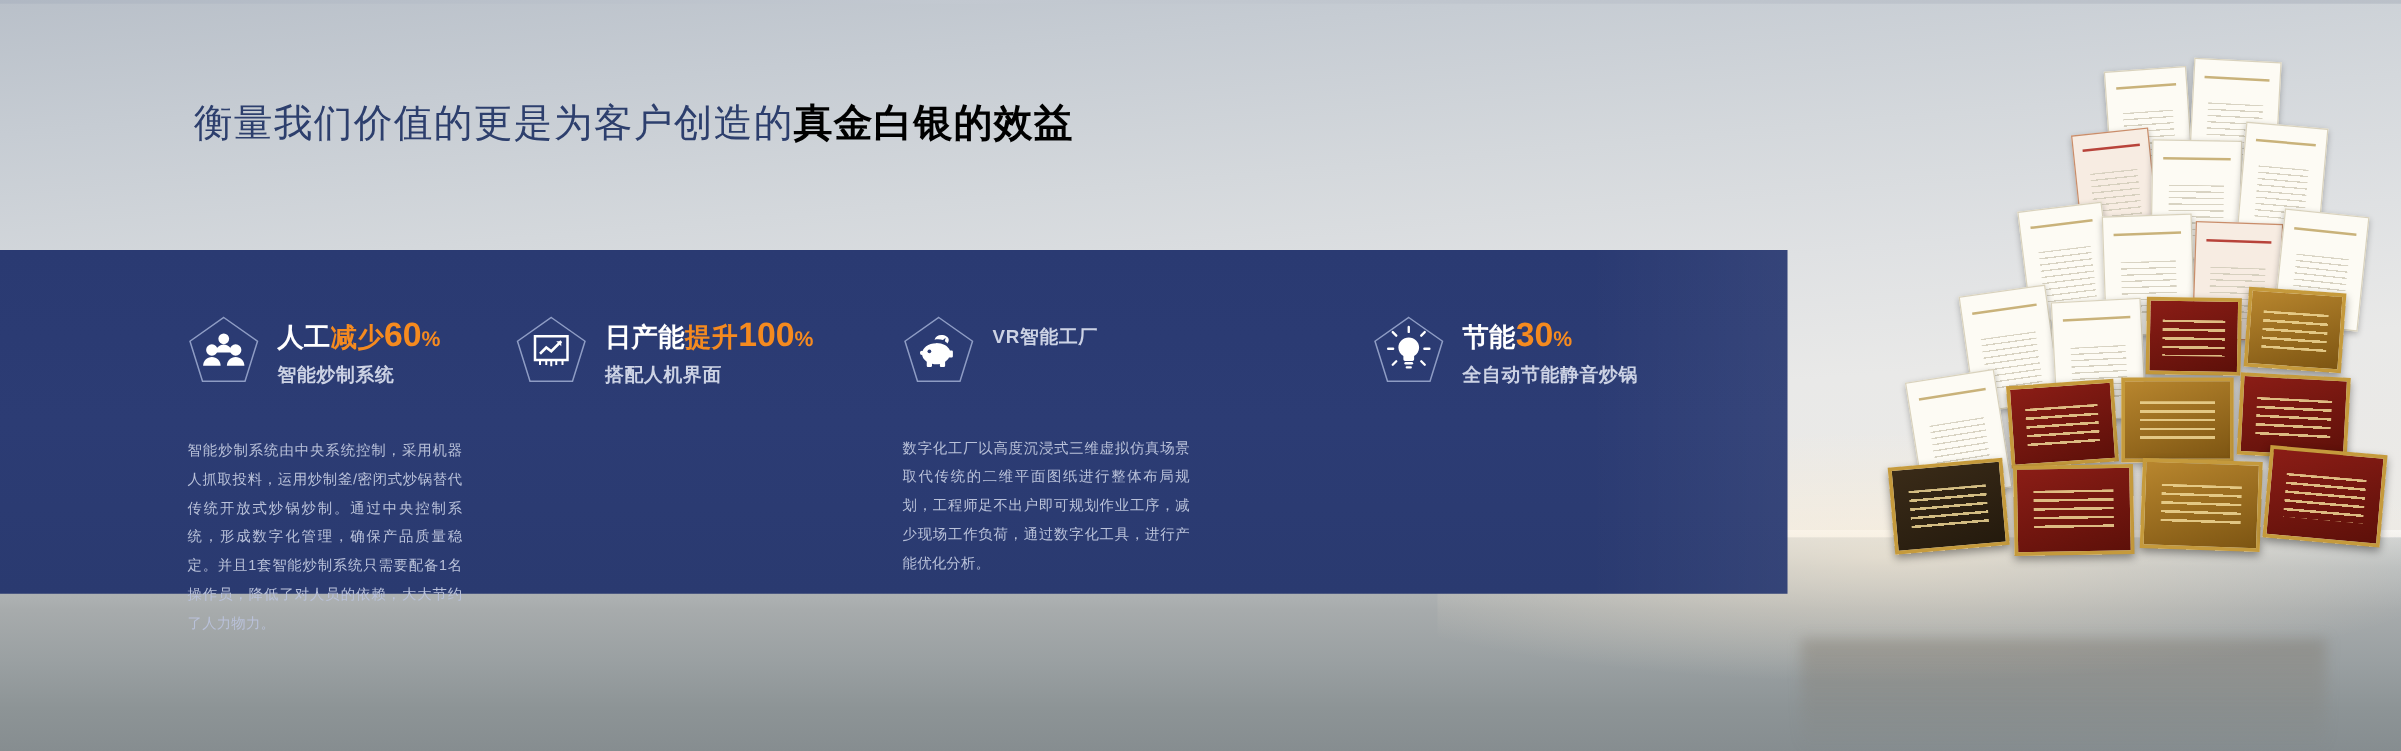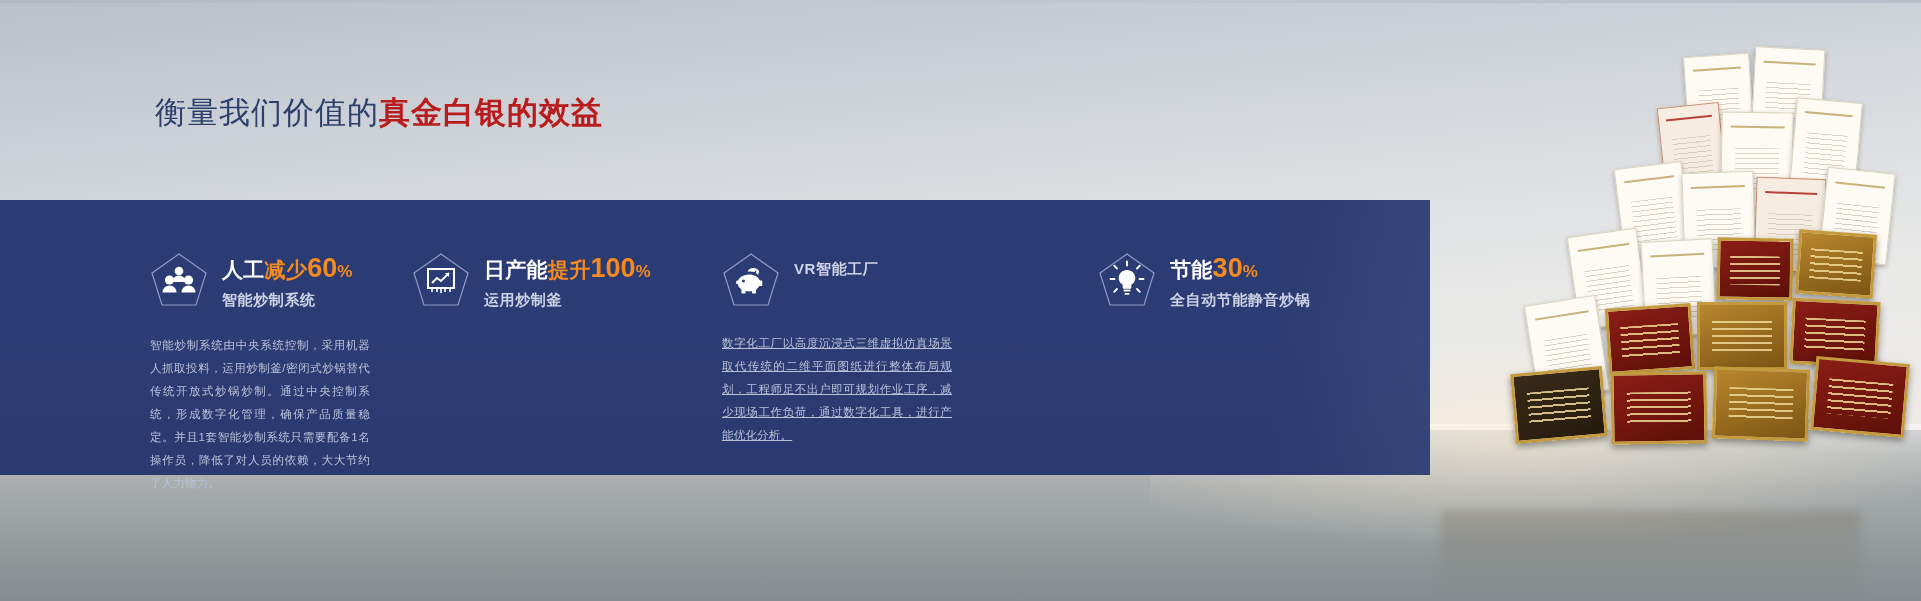--- a/index.html
+++ b/index.html
@@ -31,31 +31,31 @@
   }
   .bg-topline{
     position:absolute;left:0;top:0;width:1921px;height:3px;
     background:linear-gradient(90deg,#aeb6c2,#c3c9d1 40%,#b7bdc6);
     opacity:.85;
   }
 
   
   .headline{
     position:absolute;left:155px;top:78px;height:70px;
-    display:flex;align-items:center;white-space:nowrap;
+    display:flex;align-items:flex-start;white-space:nowrap;
   }
   .hl-reg{
     font-size:31px;color:#2d3f6d;letter-spacing:1px;font-weight:500;
   }
   .hl-big{
     font-size:62px;color:#283a68;font-weight:900;letter-spacing:-1px;
     padding:0 6px;line-height:1;
   }
   .hl-orange{
-    font-size:31px;color:#b91c1c;font-weight:900;letter-spacing:1px;
+    font-size:31px;color:#000000;font-weight:900;letter-spacing:1px;
   }
 
   
   .panel{
     position:absolute;left:0;top:200px;width:1430px;height:275px;
     background:linear-gradient(180deg,#2a3a72 0%,#2c3c74 50%,#2a3a70 100%);
   }
   .panel-sheen{
     position:absolute;right:0;top:0;width:160px;height:100%;
     background:linear-gradient(90deg,rgba(255,255,255,0),rgba(255,255,255,.05));
@@ -89,26 +89,26 @@
   .stat .o{color:#f58a1f;}
   .stat .num{font-size:27px;font-weight:900;color:#f58a1f;letter-spacing:0;}
   .stat .pct{font-size:17px;font-weight:900;color:#f58a1f;}
   .subtitle{
     font-size:15px;color:#ccd2e4;margin-top:7px;letter-spacing:.6px;
     white-space:nowrap;
     font-weight:bold;
   }
 
   .body-text{
-    margin-top:24px;font-size:11.5px;line-height:2.0;color:#b9c1d9;
+    margin-top:40px;font-size:11.5px;line-height:2.0;color:#b9c1d9;
     text-align:justify;letter-spacing:.2px;
   }
   .bw-1{width:220px;}
   .bw-2{width:205px;}
-  .bw-3{width:230px;text-decoration:underline;}
+  .bw-3{width:230px;}
   .bw-4{width:250px;}
 
   
   .certs{position:absolute;right:0;top:0;width:560px;height:601px;}
   .cert{
     position:absolute;box-sizing:border-box;
     background:#fdfbf4;border:1px solid #d9d2bd;
     box-shadow:0 2px 5px rgba(0,0,0,.28);
     overflow:hidden;
   }
@@ -172,20 +172,21 @@
     <div class="plaque" style="left:430px;top:300px;width:88px;height:66px;transform:rotate(3deg);"></div>
     <div class="plaque dark" style="left:152px;top:370px;width:92px;height:70px;transform:rotate(-5deg);"></div>
     <div class="plaque" style="left:250px;top:372px;width:96px;height:72px;transform:rotate(-1deg);"></div>
     <div class="plaque gold" style="left:352px;top:368px;width:96px;height:72px;transform:rotate(2deg);"></div>
     <div class="plaque" style="left:452px;top:360px;width:94px;height:74px;transform:rotate(5deg);"></div>
     <div class="cert-reflection"></div>
   </div>
 
   <div class="headline">
     <span class="hl-reg">衡量我们价值的</span>
+    <span class="hl-reg">更是为客户创造的</span>
     <span class="hl-orange">真金白银的效益</span>
   </div>
 
   <div class="panel">
     <div class="panel-sheen"></div>
     <div class="cols">
 
       <div class="col col-1">
         <div class="col-head">
           <span class="pent">
@@ -221,21 +222,21 @@
                 <line x1="20" y1="36" x2="20" y2="40"></line>
                 <line x1="25" y1="36" x2="25" y2="40"></line>
                 <line x1="29" y1="36" x2="29" y2="41"></line>
                 <line x1="33" y1="36" x2="33" y2="40"></line>
                 <line x1="38" y1="36" x2="38" y2="40"></line>
               </g>
             </svg>
           </span>
           <span class="head-text">
             <span class="stat"><span>日产能</span><span class="o">提升</span><span class="num">100</span><span class="pct">%</span></span>
-            <span class="subtitle" style="display:block">运用炒制釜</span>
+            <span class="subtitle" style="display:block">搭配人机界面</span>
           </span>
         </div>
       </div>
 
       <div class="col col-3">
         <div class="col-head">
           <span class="pent">
             <svg width="58" height="56" viewBox="0 0 58 56">
               <polygon points="29,2 56,21 46,53 12,53 2,21" fill="none" stroke="#8e9cc4" stroke-width="1.2"></polygon>
               <g fill="#ffffff">

